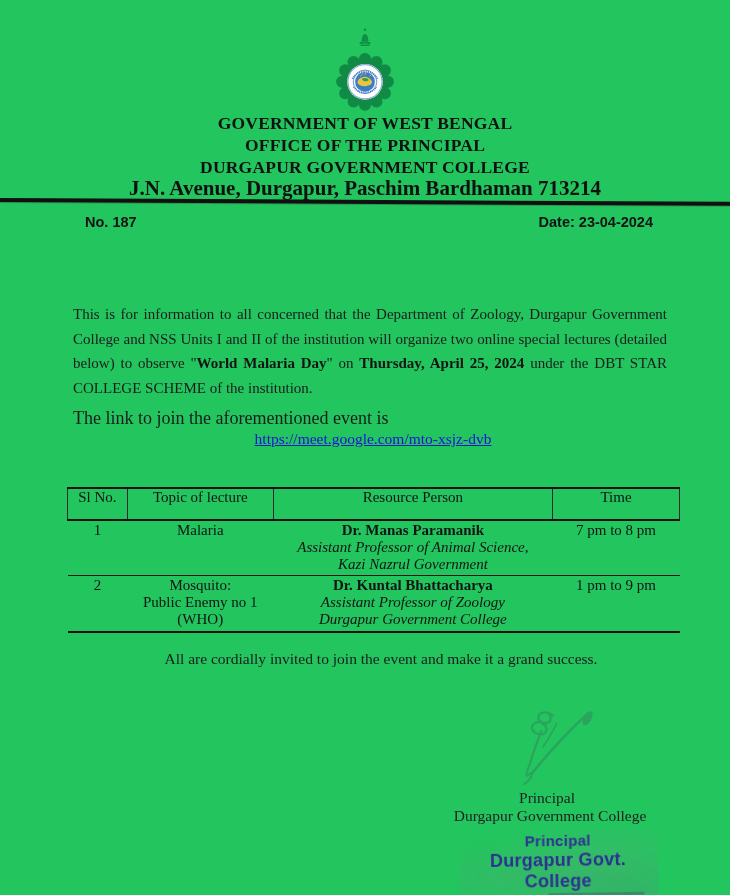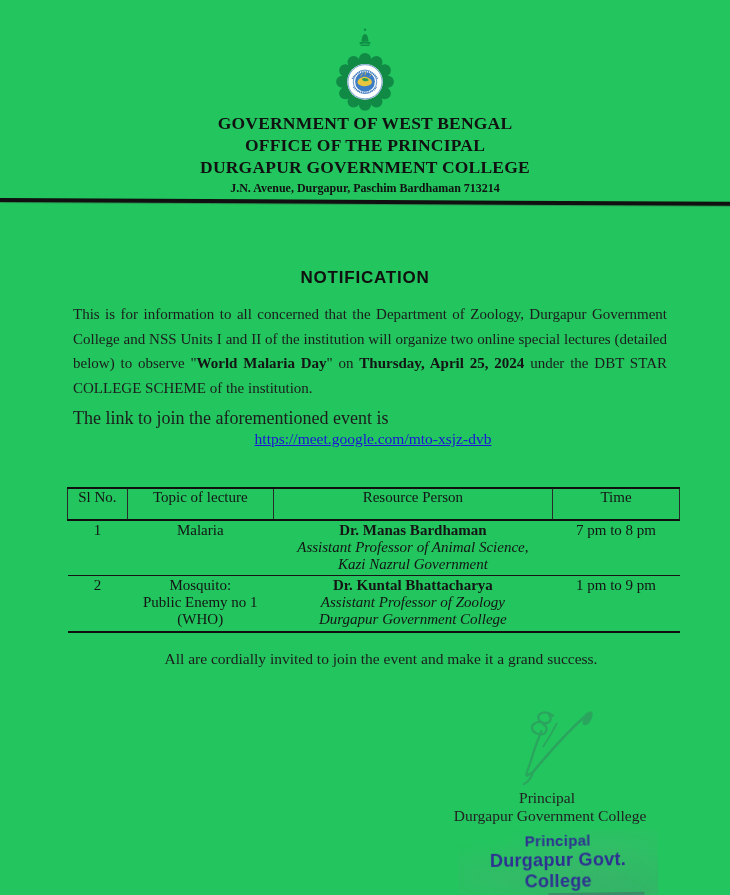--- a/index.html
+++ b/index.html
@@ -6,21 +6,21 @@
   html,body { background:#ffffff; }
   .page {
     position:relative; width:730px; height:895px; background:#22c55e;
     font-family:"Liberation Serif", serif; color:#1a1a1a; overflow:hidden;
   }
   
   .emblem { position:absolute; top:26px; left:327px; width:76px; height:88px; }
   
   .org-block { position:absolute; top:112px; left:0; width:730px; text-align:center; }
   .org-line { font-weight:bold; font-size:17.5px; line-height:22px; color:#111; letter-spacing:.2px; }
-  .org-address { font-weight:bold; font-size:12px; line-height:20px; color:#111; }
+  .org-address { font-weight:bold; font-size:21px; line-height:20px; color:#111; }
   .divider { position:absolute; top:198px; left:-4px; width:740px; height:4px; background:#101010;
              transform:rotate(0.3deg); transform-origin:left center;
              box-shadow:0 1px 0 rgba(60,60,60,.35); }
   
   .meta-row { position:absolute; top:214px; left:0; width:730px; height:20px;
               font-family:"Liberation Sans", sans-serif; font-weight:bold; font-size:14.5px; color:#141414; }
   .ref-no { position:absolute; left:85px; top:0; }
   .doc-date { position:absolute; right:77px; top:0; }
   
   .doc-title { position:absolute; top:268px; left:0; width:730px; text-align:center;
@@ -118,22 +118,25 @@
   </div>
 
   <div class="org-block">
     <div class="org-line">GOVERNMENT OF WEST BENGAL</div>
     <div class="org-line">OFFICE OF THE PRINCIPAL</div>
     <div class="org-line">DURGAPUR GOVERNMENT COLLEGE</div>
     <div class="org-address">J.N. Avenue, Durgapur, Paschim Bardhaman 713214</div>
   </div>
   <div class="divider"></div>
 
-
-  <div class="doc-title">NOTIFICATION</div>
+  <div class="meta-row">
+    <span class="ref-no">No. 187</span>
+    <span class="doc-date">Date: 23-04-2024</span>
+  </div>
+
 
   <div class="para"><span>This is for information to all concerned that the Department of Zoology, Durgapur Government College and NSS Units I and II of the institution will organize two online special lectures (detailed below) to observe "</span><b>World Malaria Day</b><span>" on </span><b>Thursday, April 25, 2024</b><span> under the DBT STAR COLLEGE SCHEME of the institution.</span></div>
 
   <div class="link-intro">The link to join the aforementioned event is</div>
 
   <div class="meet-link-wrap">
     <a class="meet-link">https://meet.google.com/mto-xsjz-dvb</a>
   </div>
 
   <table class="lecture-table">
@@ -145,21 +148,21 @@
         <th class="col-time">Time</th>
       </tr>
     </thead>
     <tbody>
       <tr>
         <td>1</td>
         <td>
           <span class="topic-line">Malaria</span>
         </td>
         <td>
-          <span class="person-name">Dr. Manas Bardhaman</span>
+          <span class="person-name">Dr. Manas Paramanik</span>
           <span class="person-role">Assistant Professor of Animal Science,</span>
           <span class="person-org">Kazi Nazrul Government</span>
         </td>
         <td class="time-cell">7 pm to 8 pm</td>
       </tr>
       <tr>
         <td>2</td>
         <td>
           <span class="topic-line">Mosquito:</span>
           <span class="topic-line">Public Enemy no 1 (WHO)</span>

